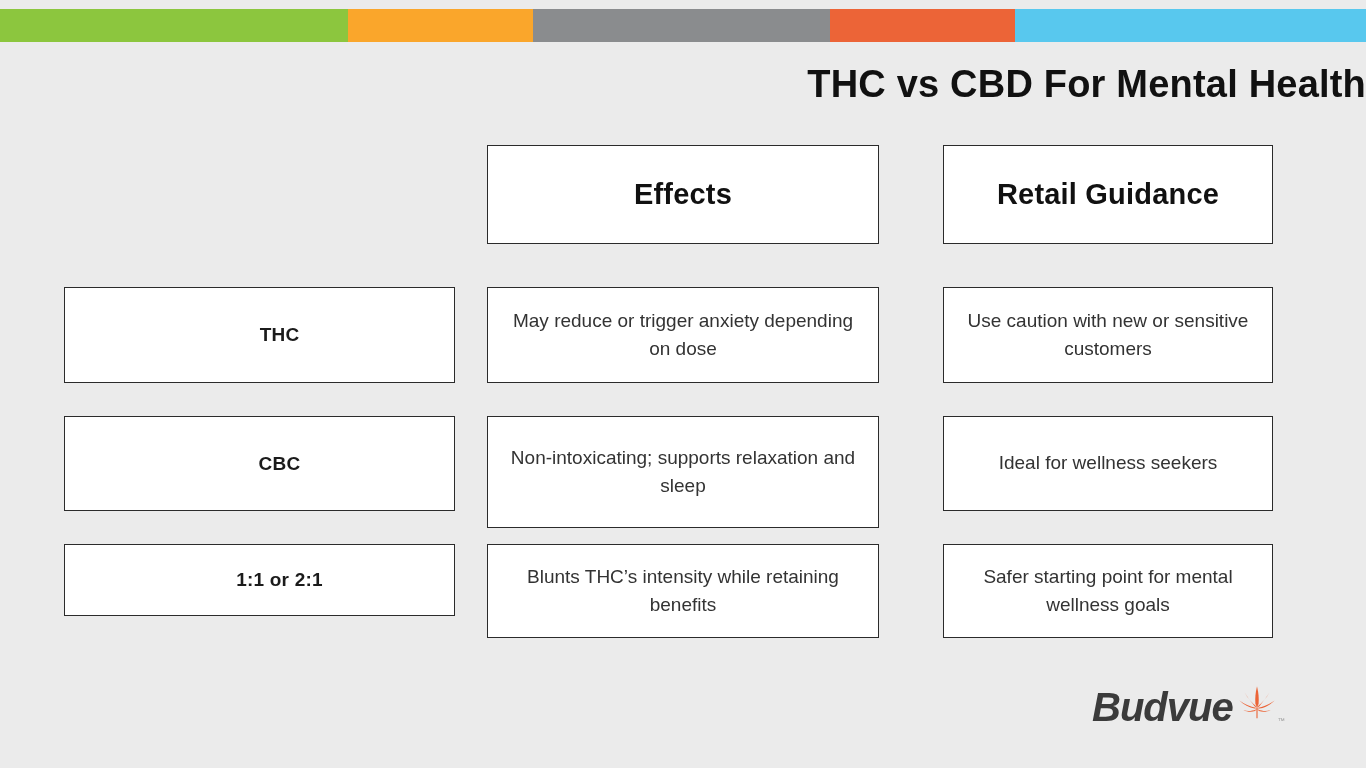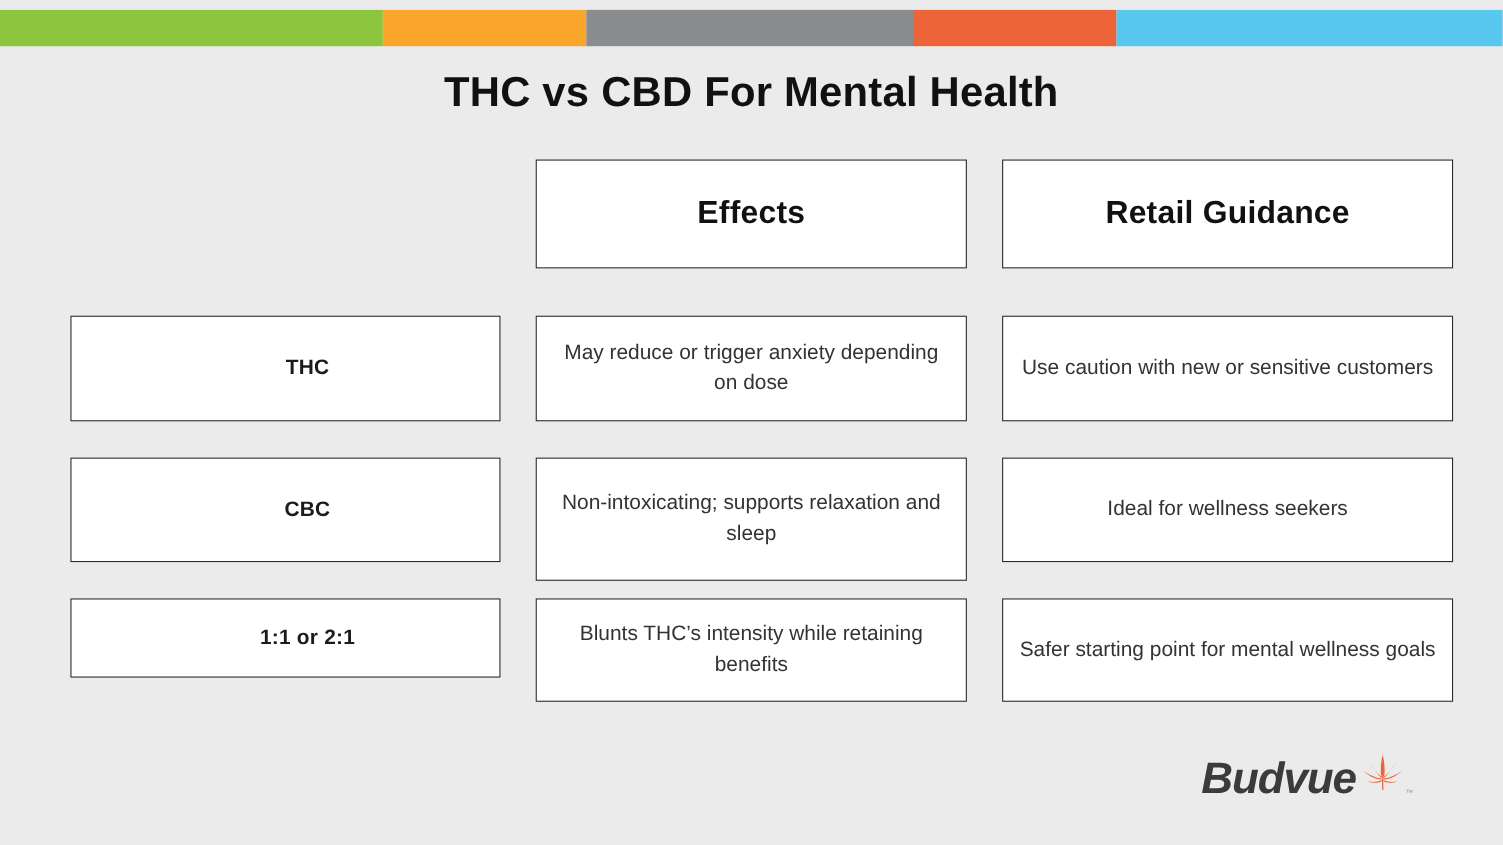--- a/index.html
+++ b/index.html
@@ -26,21 +26,21 @@
     display: flex;
   }
   #color-bar .seg { height: 100%; }
 
   
   #page-title {
     position: absolute;
     left: 0;
     top: 64px;
     width: 1366px;
-    text-align: center;
+    text-align: right;
     font-size: 38px;
     font-weight: bold;
     color: #111111;
     letter-spacing: 0.2px;
     line-height: 1.1;
   }
 
   
   #table {
     position: absolute;
@@ -84,21 +84,21 @@
   .cell.body .celltext {
     font-size: 19px;
     font-weight: normal;
     color: #333333;
     line-height: 1.5;
   }
 
   
   .col1 { left: 64px;  width: 391px; }
   .col2 { left: 487px; width: 392px; }
-  .col3 { left: 911px; width: 410px; }
+  .col3 { left: 943px; width: 330px; }
 
   
   .r-head  { top: 145px; height: 99px; }
 
   .r1-c1 { top: 287px; height: 96px; }
   .r1-c2 { top: 287px; height: 96px; }
   .r1-c3 { top: 287px; height: 96px; }
 
   .r2-c1 { top: 416px; height: 95px; }
   .r2-c2 { top: 416px; height: 112px; }

